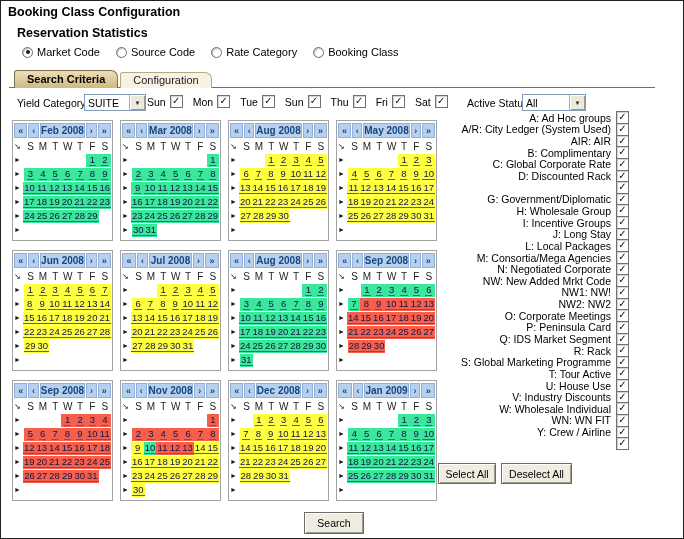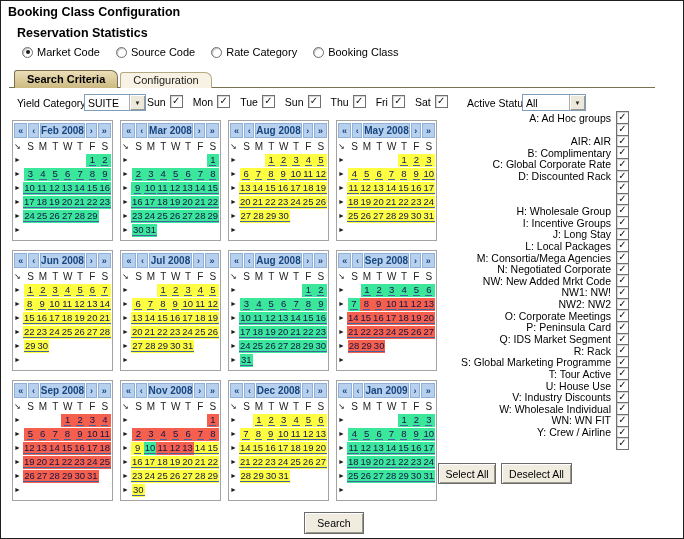--- a/index.html
+++ b/index.html
@@ -1831,20 +1831,21 @@
         </div>
       </div>
     </div>
 
   <div class="codes">
       <div class="code-row">
         <span>A: Ad Hoc groups</span>
         <span class="cbx">✓</span>
       </div>
       <div class="code-row">
+        <span>A/R: City Ledger (System Used)</span>
         <span class="cbx">✓</span>
       </div>
       <div class="code-row">
         <span>AIR: AIR</span>
         <span class="cbx">✓</span>
       </div>
       <div class="code-row">
         <span>B: Complimentary</span>
         <span class="cbx">✓</span>
       </div>
@@ -1853,20 +1854,21 @@
         <span class="cbx">✓</span>
       </div>
       <div class="code-row">
         <span>D: Discounted Rack</span>
         <span class="cbx">✓</span>
       </div>
       <div class="code-row">
         <span class="cbx">✓</span>
       </div>
       <div class="code-row">
+        <span>G: Government/Diplomatic</span>
         <span class="cbx">✓</span>
       </div>
       <div class="code-row">
         <span>H: Wholesale Group</span>
         <span class="cbx">✓</span>
       </div>
       <div class="code-row">
         <span>I: Incentive Groups</span>
         <span class="cbx">✓</span>
       </div>

